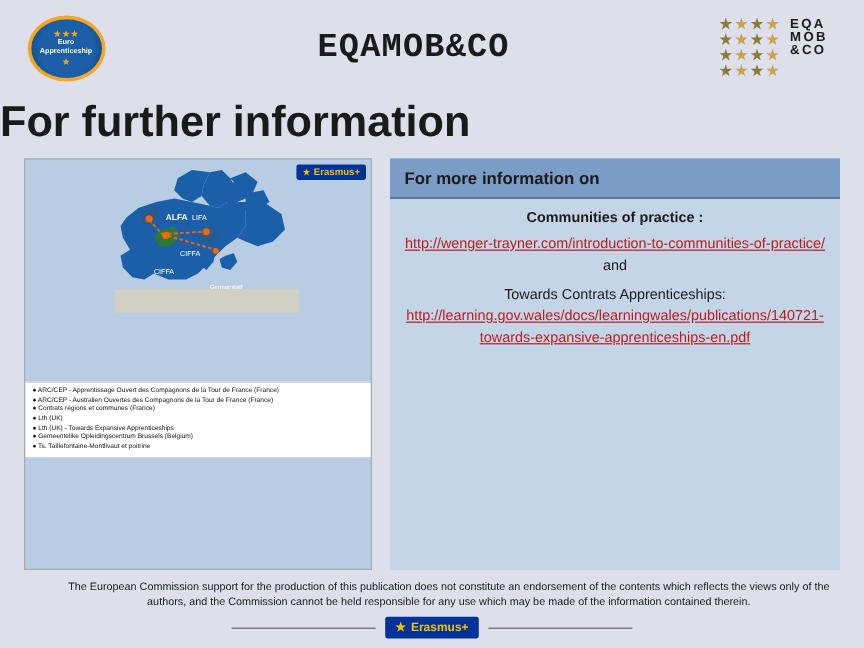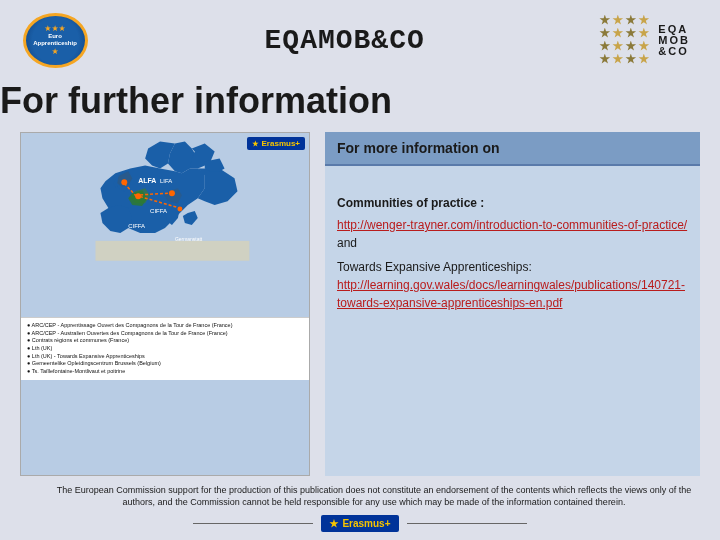--- a/index.html
+++ b/index.html
@@ -57,21 +57,21 @@
     }
     .header-title {
       font-size: 28px;
       font-weight: bold;
       color: #1a1a1a;
       letter-spacing: 1px;
       font-family: Liberation Mono, monospace;
     }
     .logo-right {
       display: flex;
-      align-items: center;
+      align-items: flex-start;
       gap: 8px;
     }
     .eqa-grid {
       display: grid;
       grid-template-columns: repeat(4, 12px);
       grid-template-rows: repeat(4, 12px);
       gap: 1px;
     }
     .eqa-cell {
       width: 11px;
@@ -155,25 +155,26 @@
     .info-header-box {
       background: #7b9cc4;
       padding: 8px 12px;
       font-size: 14px;
       font-weight: bold;
       color: #1a1a1a;
       border-bottom: 2px solid #5a7aaa;
     }
     .info-body-box {
       background: #c5d5e8;
-      padding: 28px 12px;
+      padding: 6px 12px;
       flex: 1;
       font-size: 12px;
       color: #1a1a1a;
       line-height: 1.5;
+      text-align: center;
     }
     .info-body-box .communities-label {
       font-weight: bold;
       margin-bottom: 4px;
     }
     .info-body-box a {
       color: #b91c1c;
       word-break: break-all;
     }
     .footer-text {
@@ -325,21 +326,21 @@
 
     <div class="info-panel">
       <div class="info-header-box">For more information on</div>
       <div class="info-body-box">
         <div class="communities-label">Communities of practice :</div>
         <div>
           <a href="#">http://wenger-trayner.com/introduction-to-communities-of-practice/</a>
           <span> and</span>
         </div>
         <div style="margin-top:6px;">
-          <span>Towards Expansive Apprenticeships:</span><br>
+          <span>Towards Contrats Apprenticeships:</span><br>
           <a href="#">http://learning.gov.wales/docs/learningwales/publications/140721-towards-expansive-apprenticeships-en.pdf</a>
         </div>
       </div>
     </div>
 
   </div>
 
   <div class="footer-text">The European Commission support for the production of this publication does not constitute an endorsement of the contents which reflects the views only of the authors, and the Commission cannot be held responsible for any use which may be made of the information contained therein.</div>
   <div class="footer-erasmus">
     <div class="footer-line"></div>

